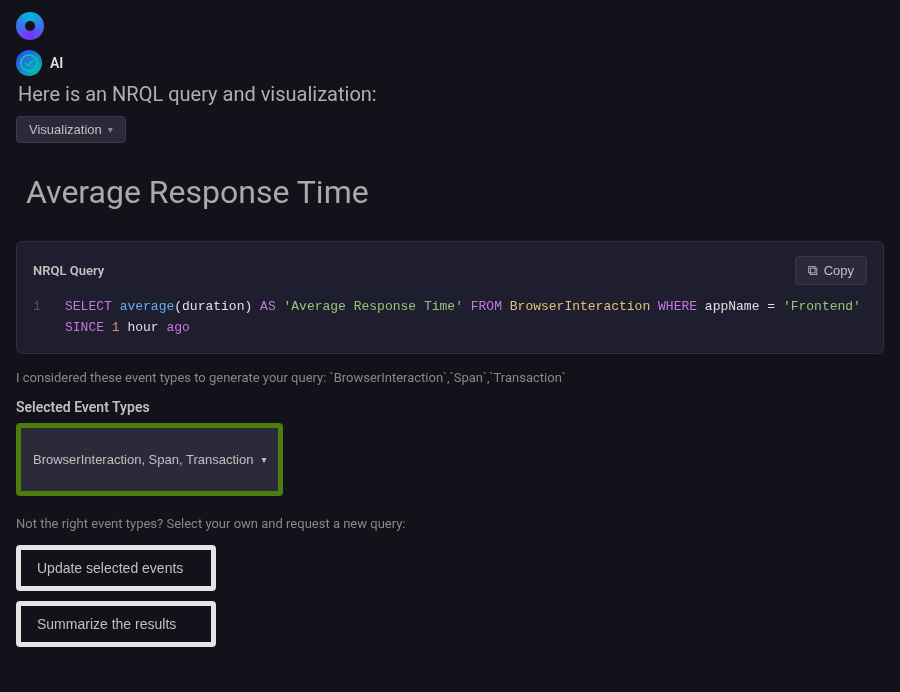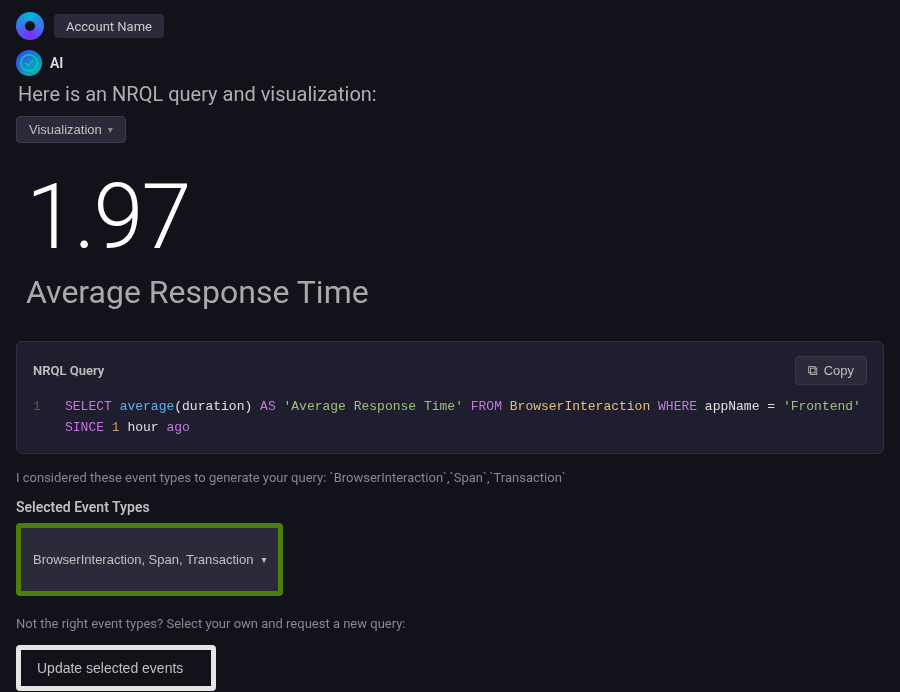--- a/index.html
+++ b/index.html
@@ -263,21 +263,20 @@
 </head>
 <body>
 
 <div class="page-container">
 
   
   <div class="header-bar">
     <div class="logo-icon">
       <div class="logo-inner"></div>
     </div>
-    <div class="account-badge">Account Name</div>
   </div>
 
   
 
   
   <div class="ai-header">
     <div class="ai-avatar">
       <svg width="18" height="18" viewBox="0 0 20 20" fill="none" xmlns="http://www.w3.org/2000/svg">
         <circle cx="10" cy="10" r="9" stroke="#00c9a7" stroke-width="2" fill="none"></circle>
         <path d="M6 10 L9 13 L14 7" stroke="#00c9a7" stroke-width="1.5" fill="none" stroke-linecap="round" stroke-linejoin="round"></path>
@@ -290,21 +289,20 @@
   <div class="ai-subtitle">Here is an NRQL query and visualization:</div>
 
   
   <button class="visualization-btn">
     <span>Visualization</span>
     <span class="chevron">▾</span>
   </button>
 
   
   <div class="metric-display">
-    <div class="metric-value">1.97</div>
     <div class="metric-label">Average Response Time</div>
   </div>
 
   
   <div class="nrql-card">
     <div class="nrql-card-header">
       <span class="nrql-title">NRQL Query</span>
       <button class="copy-btn">
         <span class="copy-icon">⧉</span>
         <span>Copy</span>

